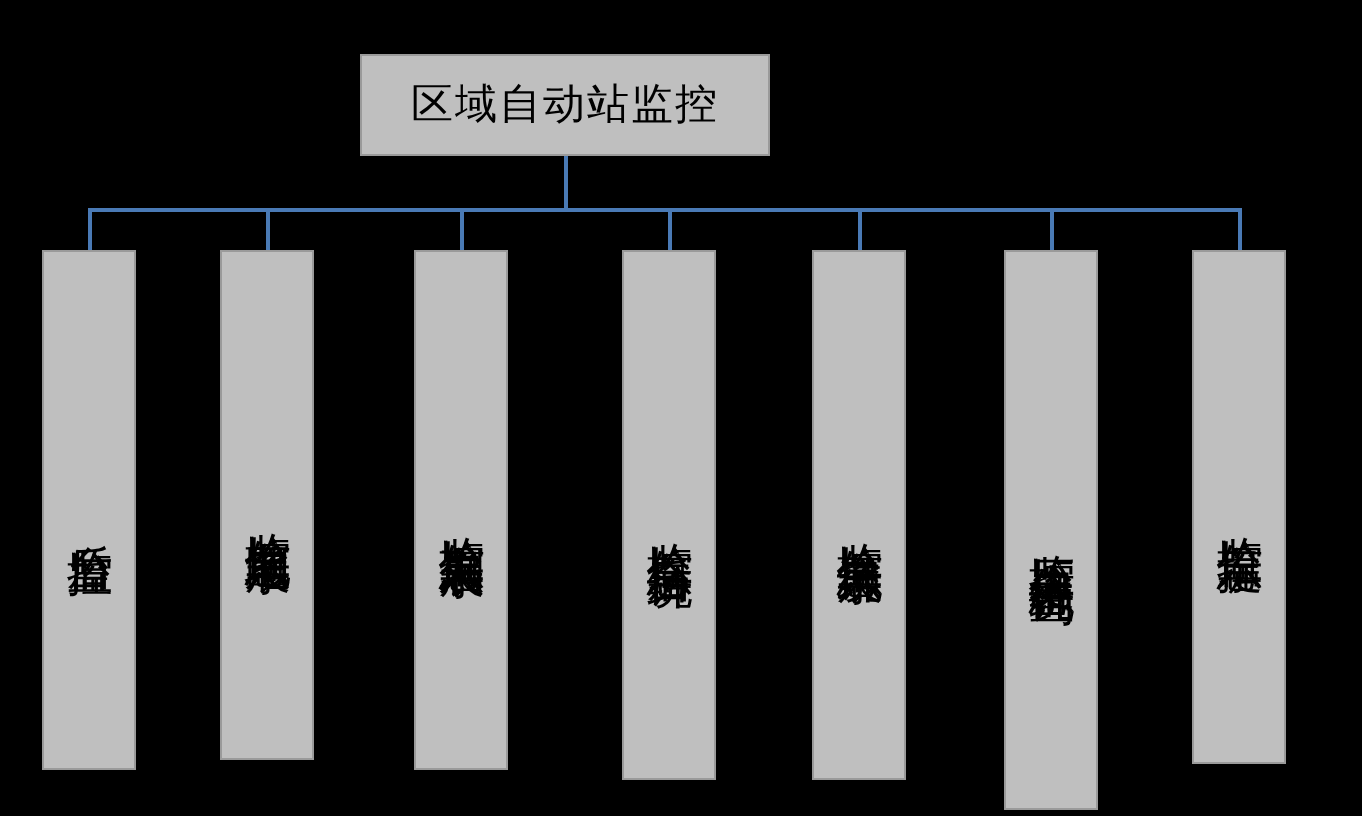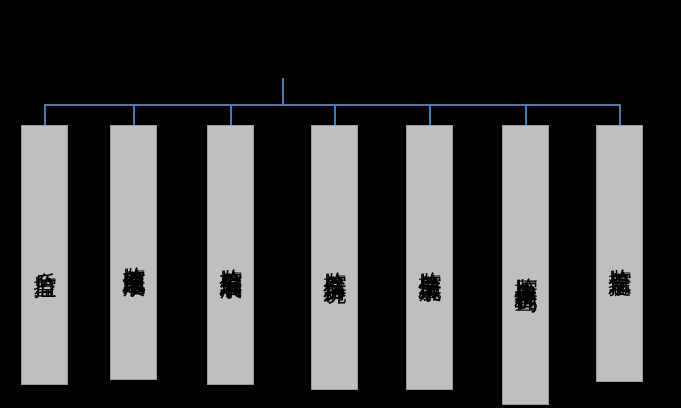--- a/index.html
+++ b/index.html
@@ -46,20 +46,23 @@
     background: #4a7ab5;
   }
   .conn-v { width: 2px; }
   .conn-h { height: 2px; }
 </style>
 </head>
 <body>
 
 <div id="canvas">
 
+  <div class="node root-node" style="left:180px; top:27px; width:205px; height:51px;">
+    <span>区域自动站监控</span>
+  </div>
 
   <div class="connector conn-v" style="left:282px; top:78px; height:28px;"></div>
 
   <div class="connector conn-h" style="left:44px; top:104px; width:577px;"></div>
 
   <div class="connector conn-v" style="left:44px; top:104px; height:21px;"></div>
   <div class="connector conn-v" style="left:133px; top:104px; height:21px;"></div>
   <div class="connector conn-v" style="left:230px; top:104px; height:21px;"></div>
   <div class="connector conn-v" style="left:334px; top:104px; height:21px;"></div>
   <div class="connector conn-v" style="left:429px; top:104px; height:21px;"></div>

